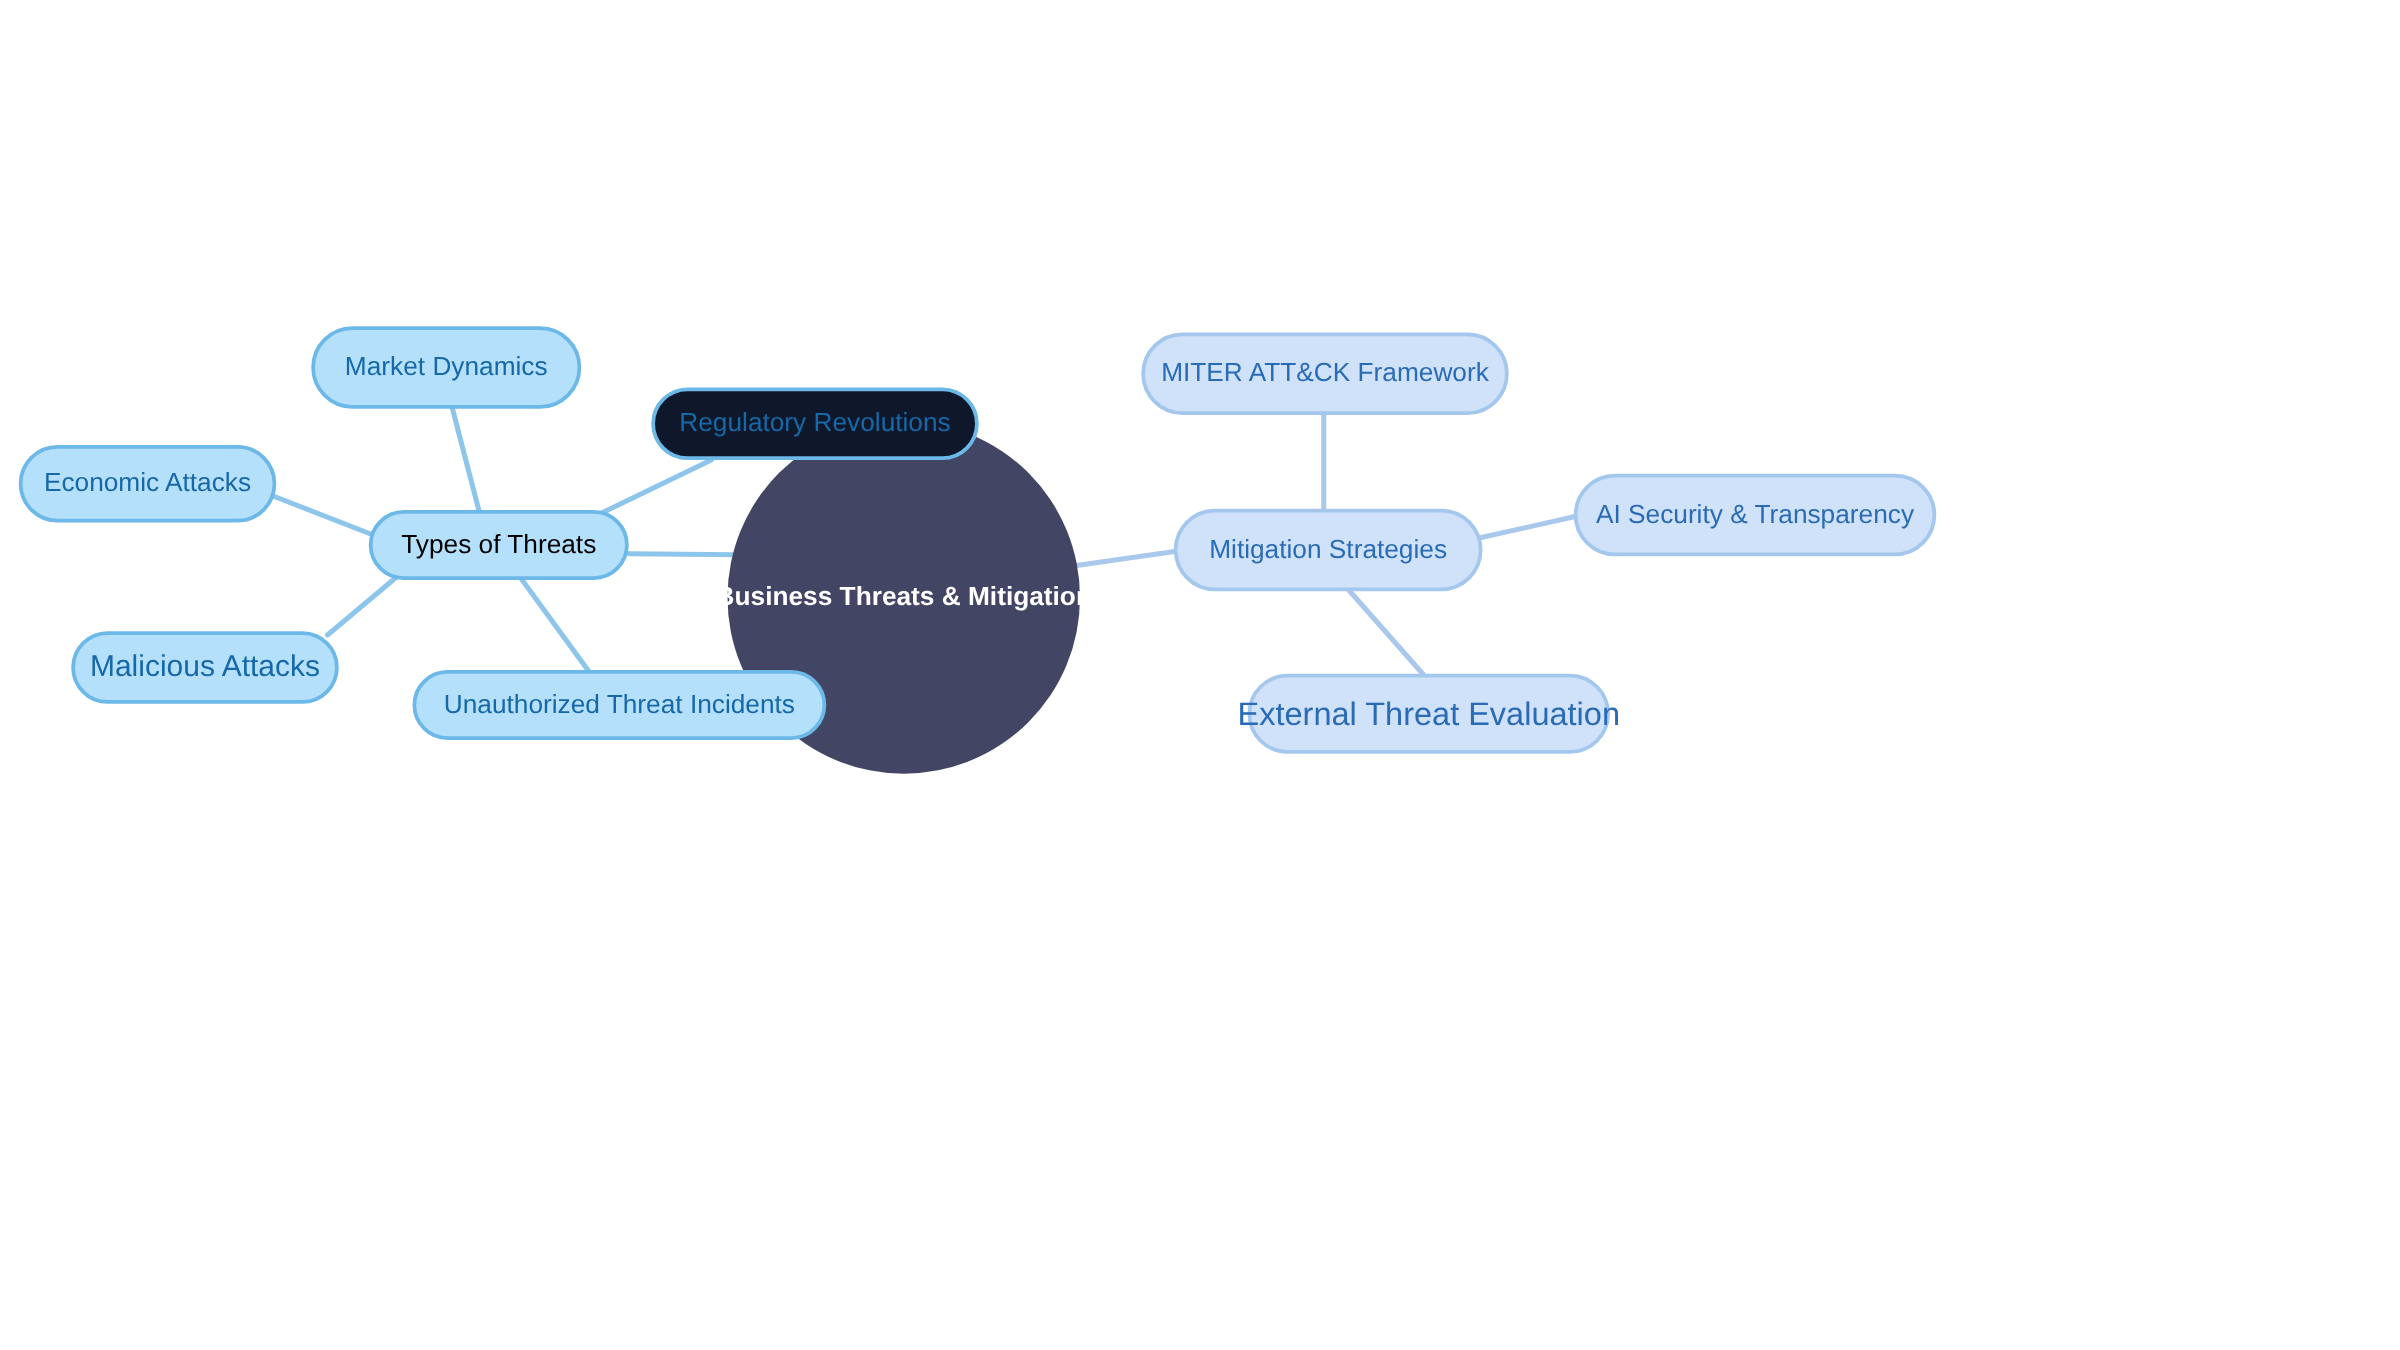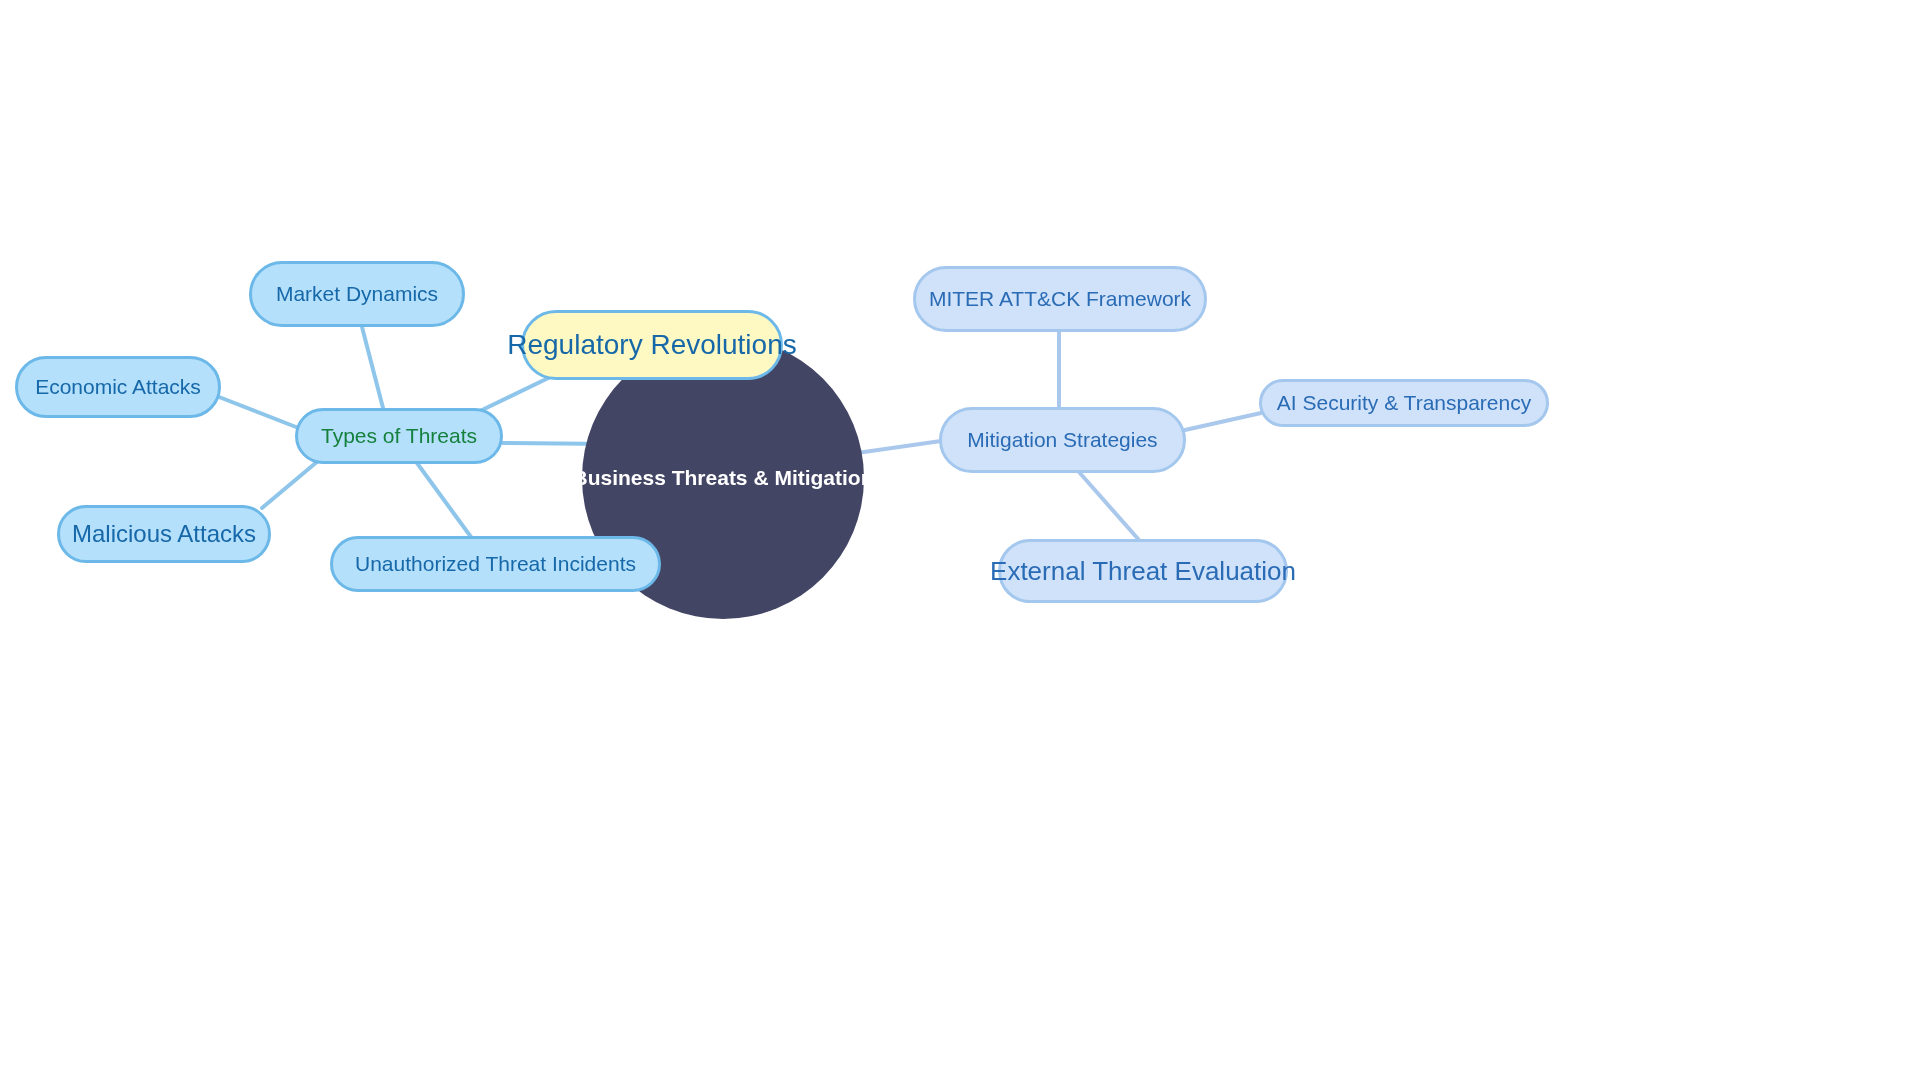--- a/index.html
+++ b/index.html
@@ -63,44 +63,44 @@
       <line x1="417" y1="463" x2="471" y2="537" stroke="#8ec5ea" stroke-width="4" stroke-linecap="round"></line>
       <line x1="857" y1="453" x2="941" y2="441" stroke="#a9c8ec" stroke-width="4" stroke-linecap="round"></line>
       <line x1="1059" y1="408" x2="1059" y2="331" stroke="#a9c8ec" stroke-width="4" stroke-linecap="round"></line>
       <line x1="1185" y1="430" x2="1261" y2="413" stroke="#a9c8ec" stroke-width="4" stroke-linecap="round"></line>
       <line x1="1079" y1="472" x2="1139" y2="540" stroke="#a9c8ec" stroke-width="4" stroke-linecap="round"></line>
     </svg>
   <div id="node-layer">
       <div class="node node-root" style="left: 582px; top: 337px; width: 282px; height: 282px; font-size: 21px; background: rgb(67, 69, 101); color: rgb(255, 255, 255); z-index: 5;">
         <span class="node-label">Business Threats &amp; Mitigation</span>
       </div>
-      <div class="node node-branch" style="left: 295px; top: 408px; width: 208px; height: 56px; font-size: 21px; background: rgb(180, 224, 251); border-color: rgb(108, 184, 232); color: #15803d; z-index: 4;">
+      <div class="node node-branch" style="left: 295px; top: 408px; width: 208px; height: 56px; font-size: 21px; background: rgb(180, 224, 251); border-color: rgb(108, 184, 232); color: #000000; z-index: 4;">
         <span class="node-label">Types of Threats</span>
       </div>
       <div class="node node-branch" style="left: 249px; top: 261px; width: 216px; height: 66px; font-size: 21px; background: rgb(180, 224, 251); border-color: rgb(108, 184, 232); color: rgb(22, 104, 168); z-index: 6;">
         <span class="node-label">Market Dynamics</span>
       </div>
       <div class="node node-branch" style="left: 15px; top: 356px; width: 206px; height: 62px; font-size: 21px; background: rgb(180, 224, 251); border-color: rgb(108, 184, 232); color: rgb(22, 104, 168); z-index: 6;">
         <span class="node-label">Economic Attacks</span>
       </div>
       <div class="node node-branch" style="left: 57px; top: 505px; width: 214px; height: 58px; font-size: 24px; background: rgb(180, 224, 251); border-color: rgb(108, 184, 232); color: rgb(22, 104, 168); z-index: 6;">
         <span class="node-label">Malicious Attacks</span>
       </div>
       <div class="node node-branch" style="left: 330px; top: 536px; width: 331px; height: 56px; font-size: 21px; background: rgb(180, 224, 251); border-color: rgb(108, 184, 232); color: rgb(22, 104, 168); z-index: 6;">
         <span class="node-label">Unauthorized Threat Incidents</span>
       </div>
-      <div class="node node-branch" style="left: 521px; top: 310px; width: 262px; height: 70px; font-size: 28px; background: #fef9c3; border-color: rgb(108, 184, 232); color: rgb(22, 104, 168); z-index: 6;">
+      <div class="node node-branch" style="left: 521px; top: 310px; width: 262px; height: 58px; font-size: 21px; background: #0f172a; border-color: rgb(108, 184, 232); color: rgb(22, 104, 168); z-index: 6;">
         <span class="node-label">Regulatory Revolutions</span>
       </div>
       <div class="node node-branch" style="left: 939px; top: 407px; width: 247px; height: 66px; font-size: 21px; background: rgb(207, 226, 249); border-color: rgb(164, 199, 238); color: rgb(42, 107, 181); z-index: 6;">
         <span class="node-label">Mitigation Strategies</span>
       </div>
       <div class="node node-branch" style="left: 913px; top: 266px; width: 294px; height: 66px; font-size: 21px; background: rgb(207, 226, 249); border-color: rgb(164, 199, 238); color: rgb(42, 107, 181); z-index: 6;">
         <span class="node-label">MITER ATT&amp;CK Framework</span>
       </div>
-      <div class="node node-branch" style="left: 1259px; top: 379px; width: 290px; height: 48px; font-size: 21px; background: rgb(207, 226, 249); border-color: rgb(164, 199, 238); color: rgb(42, 107, 181); z-index: 6;">
+      <div class="node node-branch" style="left: 1259px; top: 379px; width: 290px; height: 66px; font-size: 21px; background: rgb(207, 226, 249); border-color: rgb(164, 199, 238); color: rgb(42, 107, 181); z-index: 6;">
         <span class="node-label">AI Security &amp; Transparency</span>
       </div>
       <div class="node node-branch" style="left: 998px; top: 539px; width: 290px; height: 64px; font-size: 26px; background: rgb(207, 226, 249); border-color: rgb(164, 199, 238); color: rgb(42, 107, 181); z-index: 6;">
         <span class="node-label">External Threat Evaluation</span>
       </div>
     </div>
 </div>
 
 </body></html>

